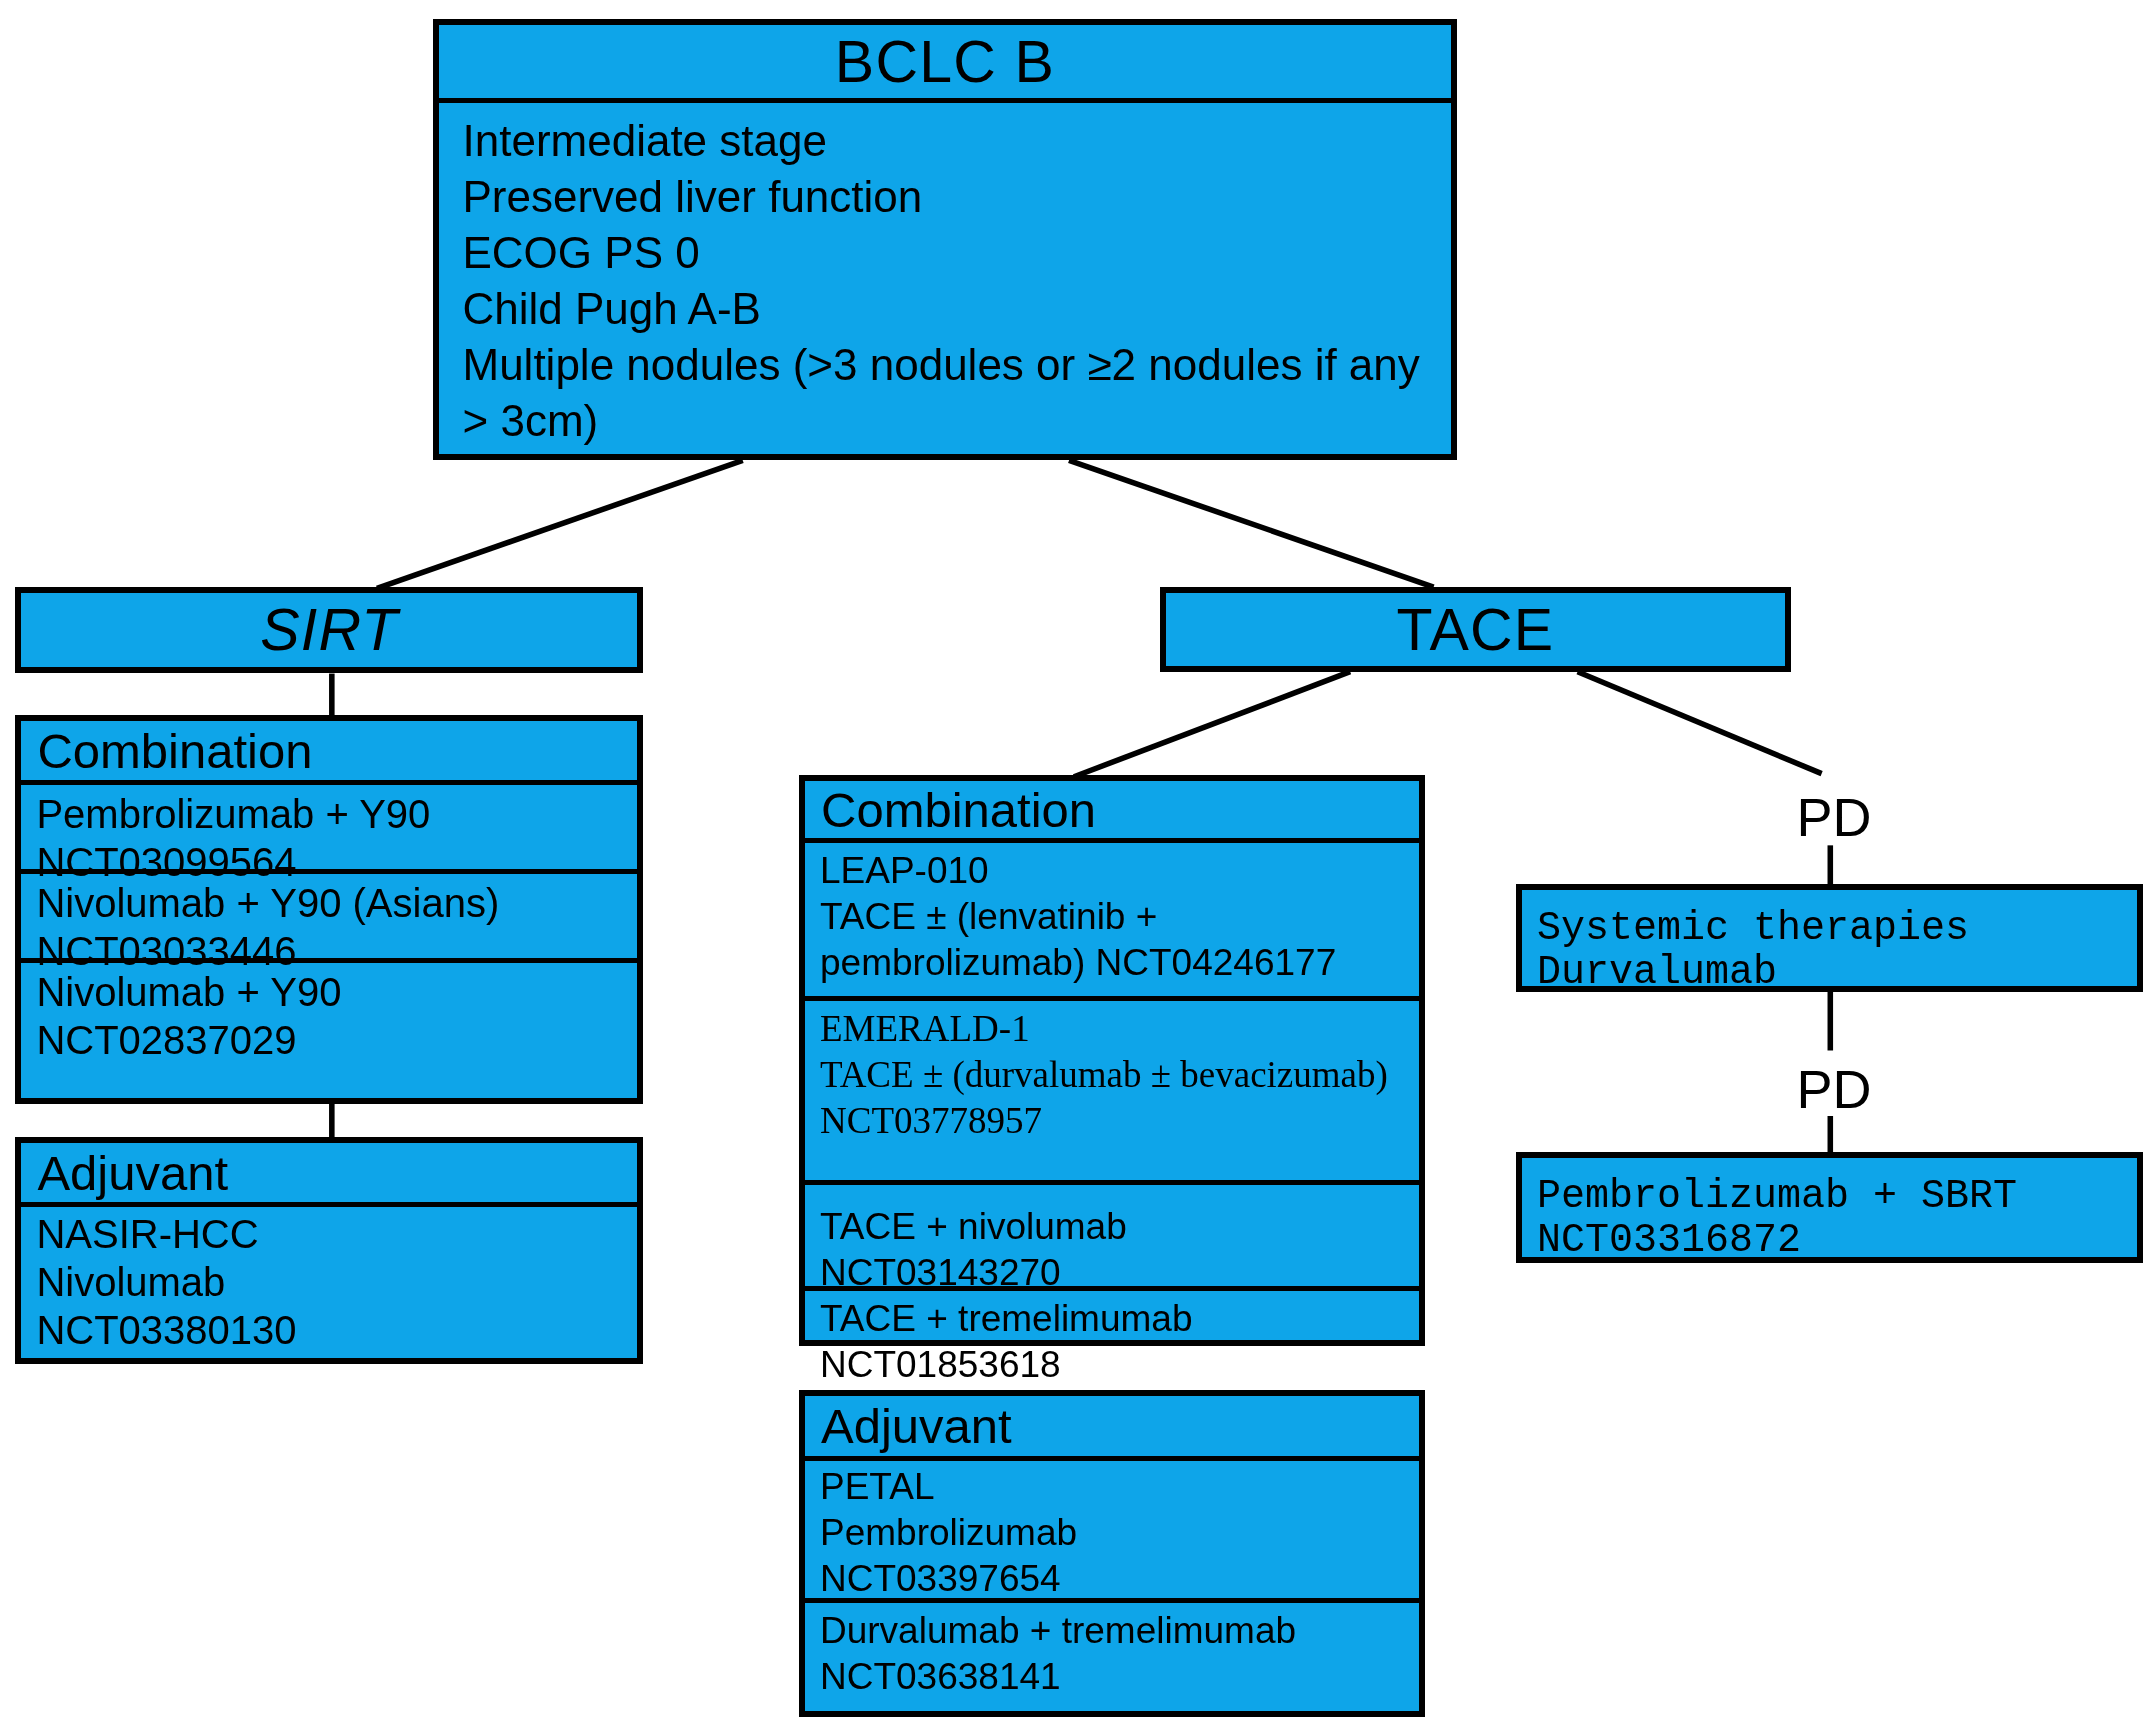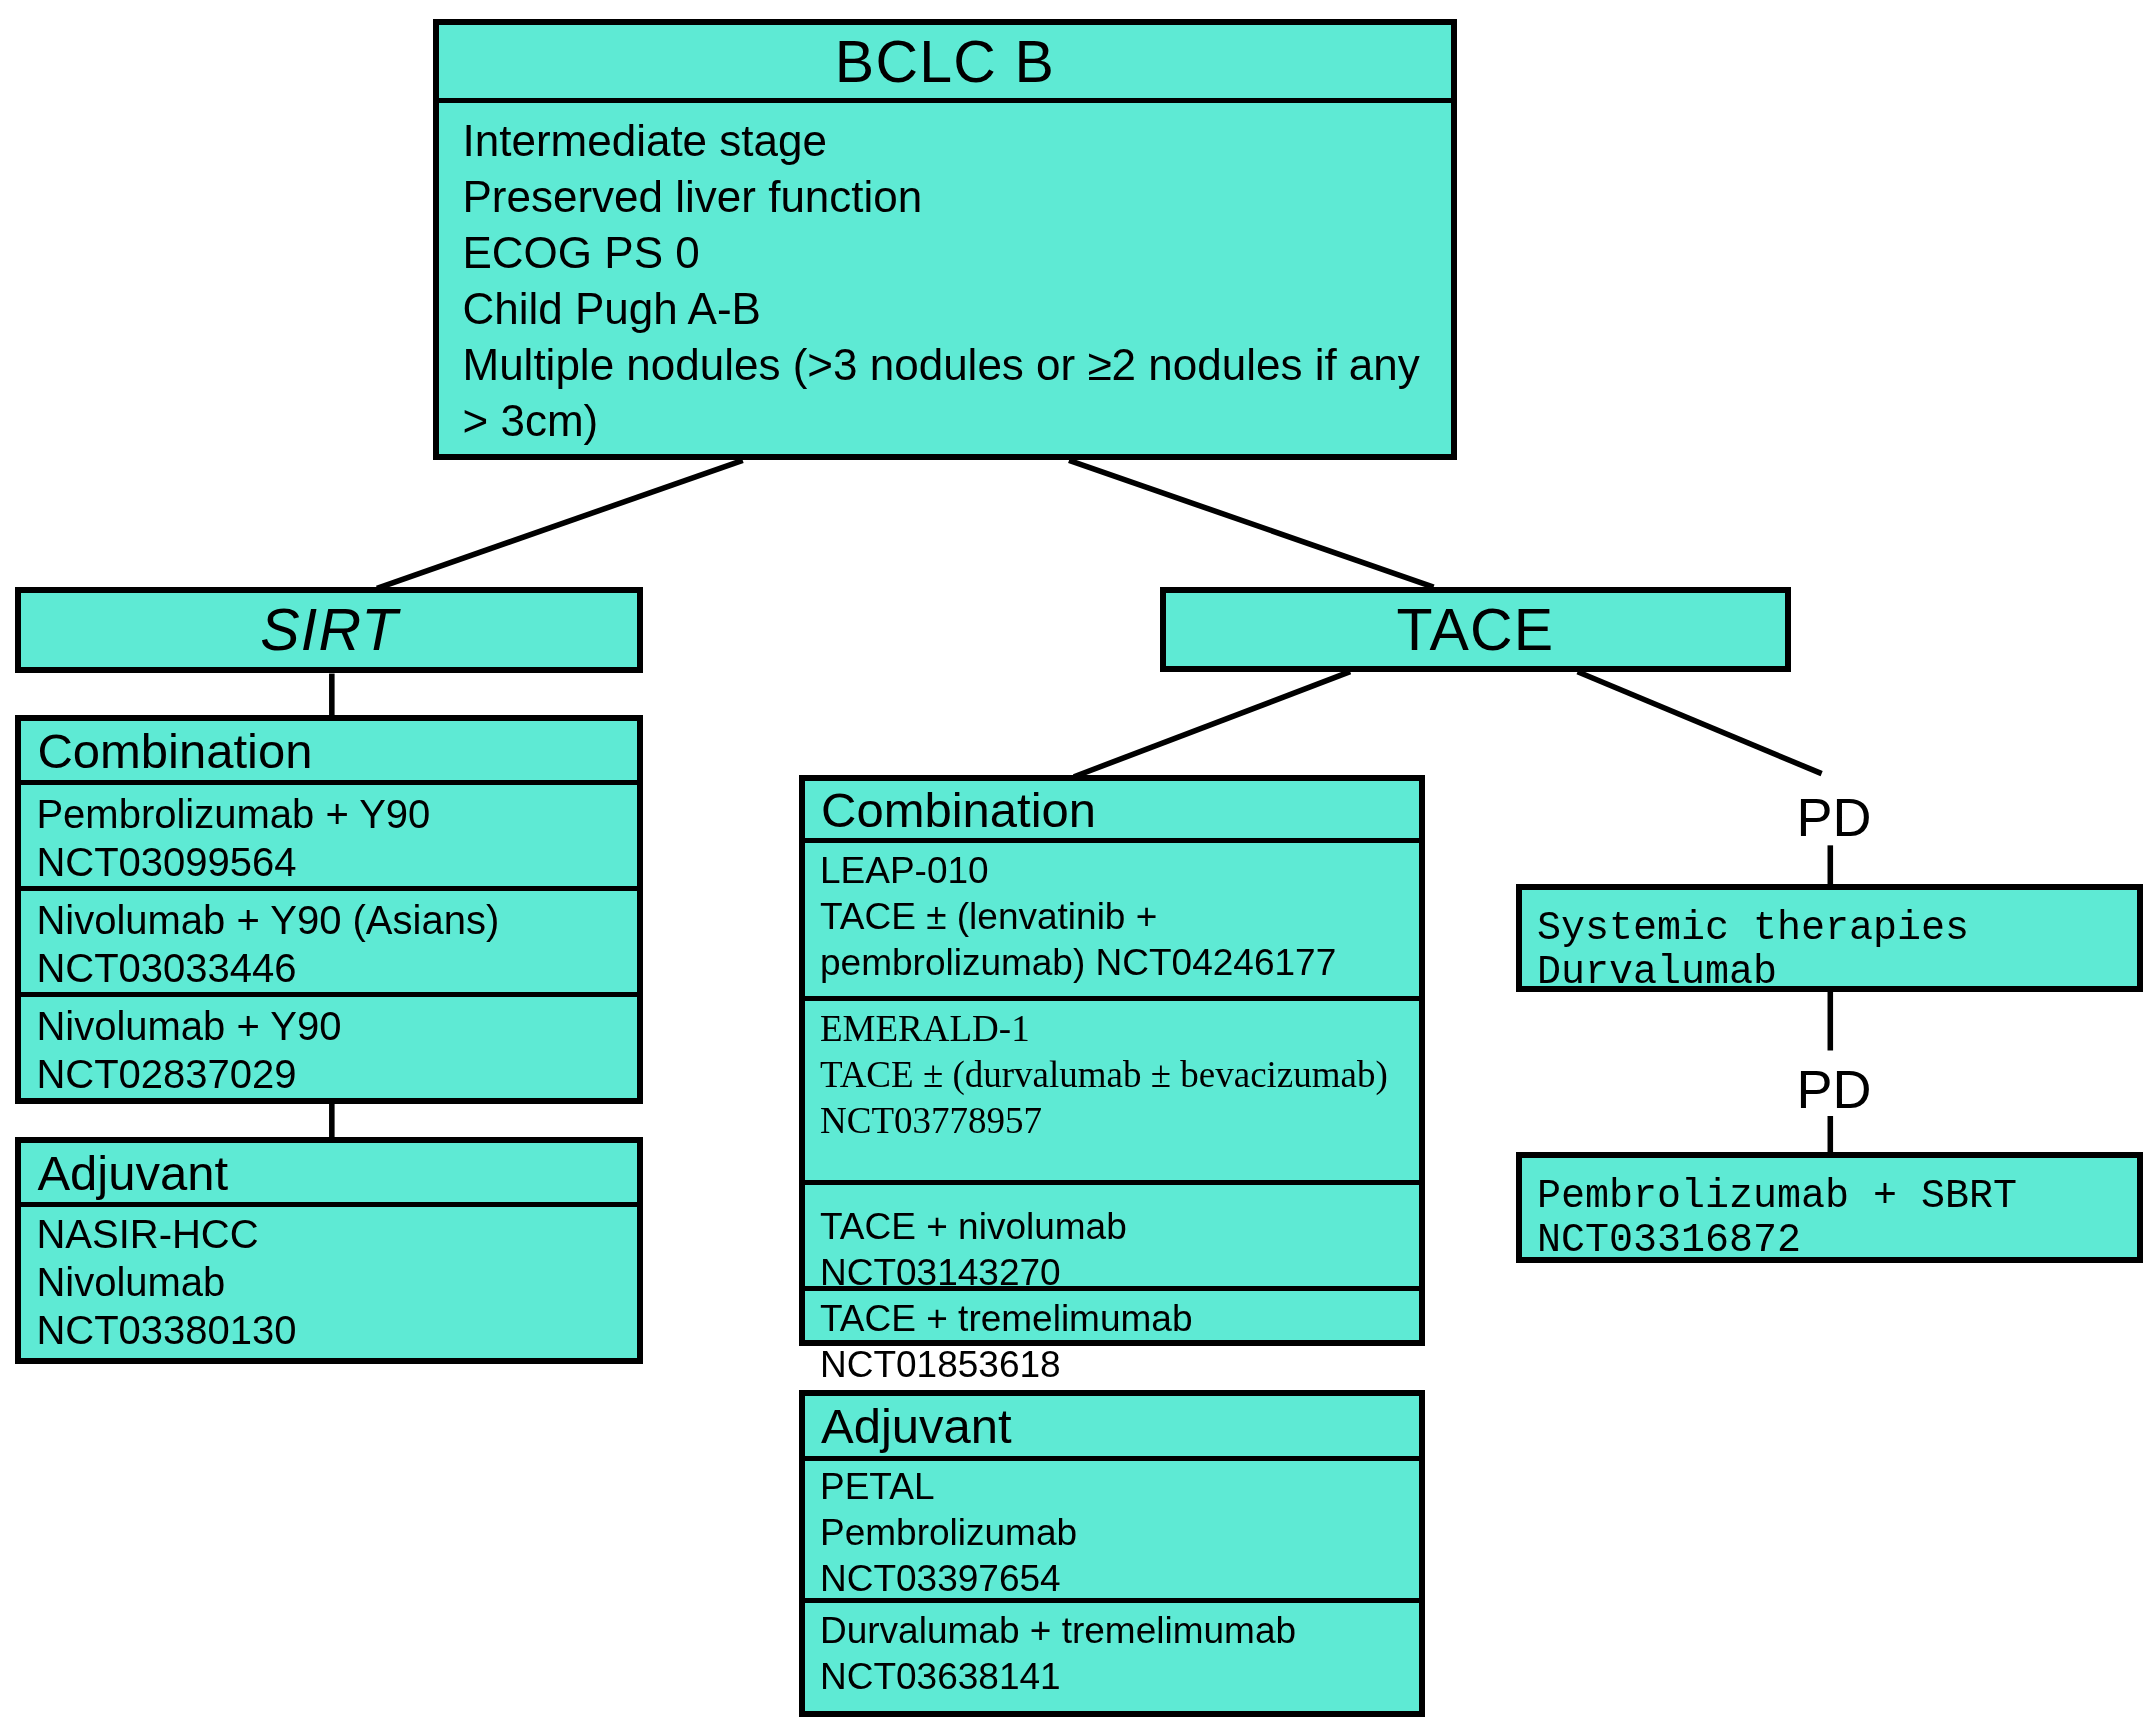--- a/index.html
+++ b/index.html
@@ -5,21 +5,21 @@
   html,body { margin:0; padding:0; background:#ffffff; }
   .canvas {
     position:relative; width:2151px; height:1729px; background:#ffffff;
     font-family:"Liberation Sans", sans-serif; color:#000;
     overflow:hidden;
   }
   .connectors { position:absolute; left:0; top:0; }
   .connectors line { stroke:#000000; stroke-width:9; }
 
   .panel {
-    position:absolute; background:#5eead4; border:6.2px solid #000000;
+    position:absolute; background:#0ea5e9; border:6.2px solid #000000;
     box-sizing:border-box; display:flex; flex-direction:column;
   }
   .big-title {
     font-size:59px; display:flex; align-items:center; justify-content:center;
     height:100%; letter-spacing:1.2px;
   }
   .hdr-split { border-bottom:5.6px solid #000000; display:flex; align-items:center;
     justify-content:center; font-size:59px; letter-spacing:1.2px; flex:0 0 auto; }
   .sec-hdr {
     font-size:49px; padding-left:16px; display:flex; align-items:center;
@@ -36,21 +36,21 @@
 
   
   #bclc { left:433px; top:19px; width:1024px; height:441px; }
   #bclc .hdr-split { height:73px; }
   #bclc .body { padding:10px 17.3px 0 23.5px; font-size:44px; line-height:56px; }
 
   
   #sirt-box { left:15.4px; top:587px; width:628px; height:86px;font-style:italic; }
   #sirt-combo { left:15.4px; top:715px; width:628px; height:389px; }
   #sirt-combo .sec-hdr { height:64px; }
-  #sirt-combo .c1, #sirt-combo .c2 { height:106px; }
+  #sirt-combo .c1, #sirt-combo .c2 { height:89px; }
   #sirt-adj { left:15.4px; top:1137px; width:628px; height:227px; }
   #sirt-adj .sec-hdr { height:64px; }
   #sirt-adj .cell { padding-top:2.5px; }
 
   
   #tace-box { left:1160px; top:587px; width:631px; height:85px; }
   #tace-combo { left:799px; top:775px; width:626px; height:571px; }
   #tace-combo .sec-hdr { height:62px; }
   #tace-combo .c1 { height:158px; }
   #tace-combo .c2 { height:184px;font-family:Liberation Serif, serif; }

